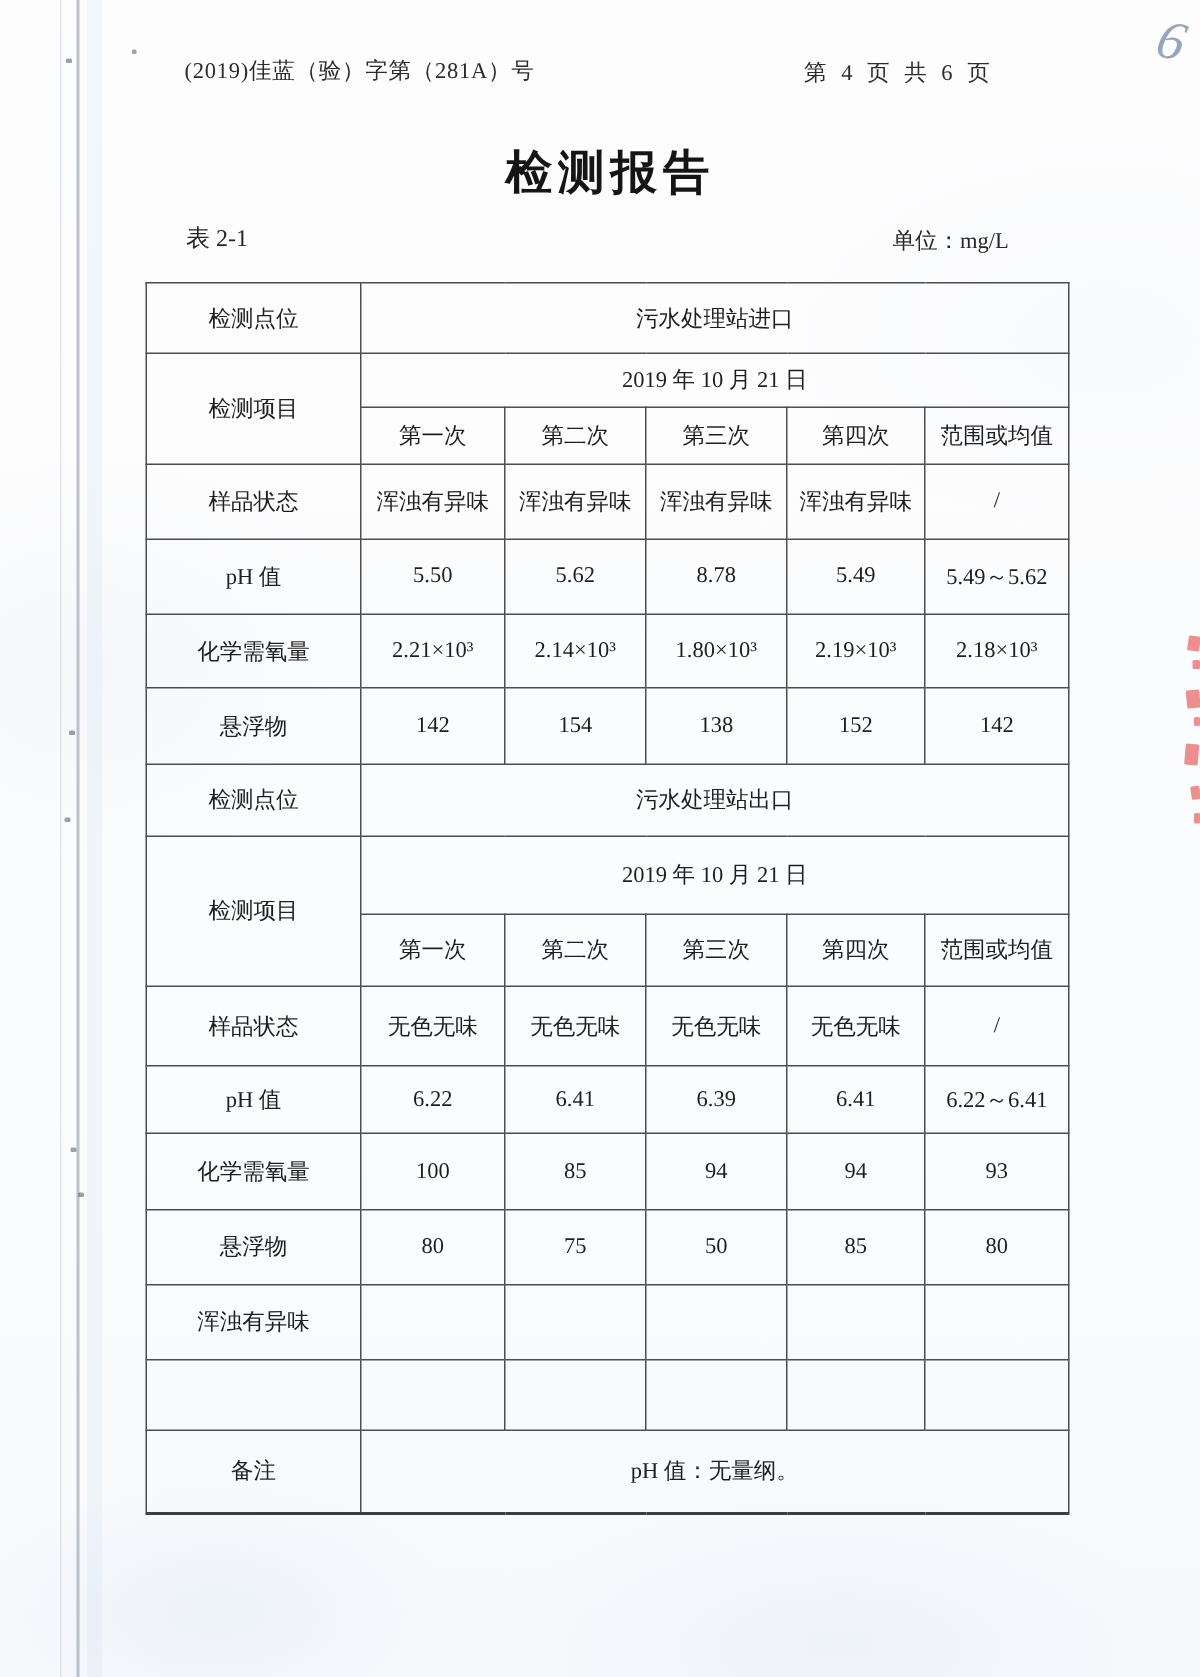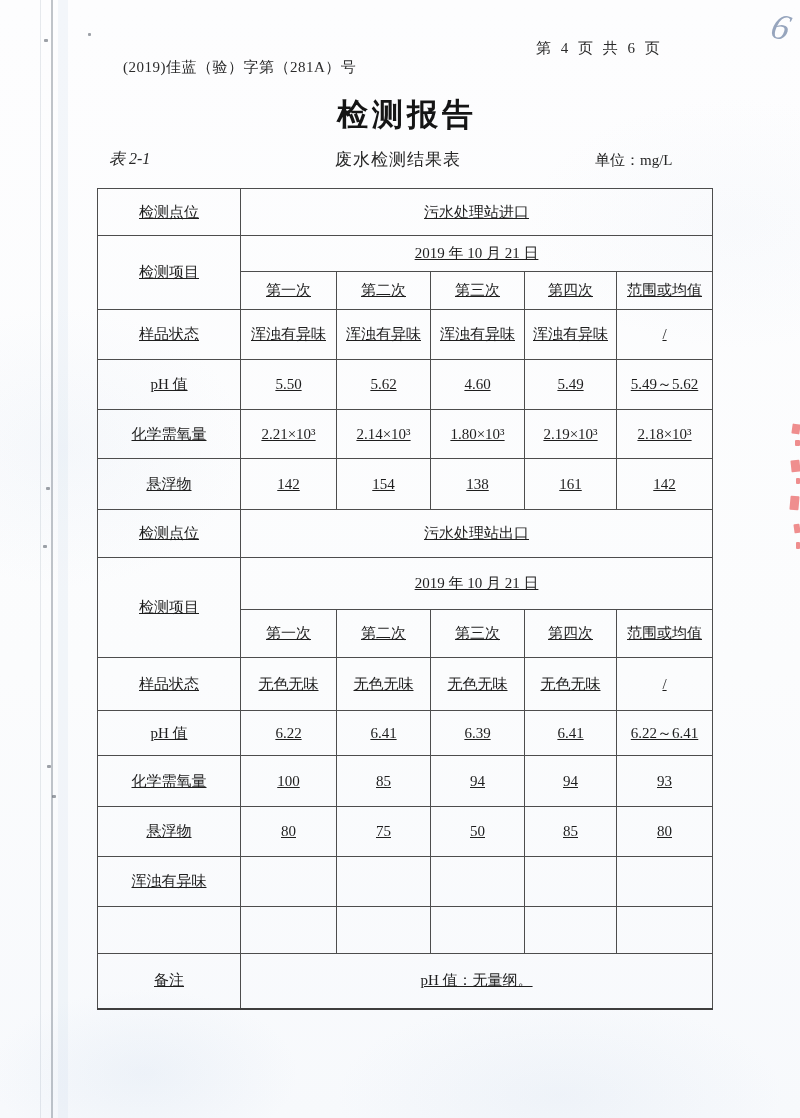--- a/index.html
+++ b/index.html
@@ -27,28 +27,28 @@
   .v-line.band { left: 58px; width: 10px; background: rgba(198,214,235,0.18); }
   .speck { position: absolute; background: #4e5560; opacity: 0.55; border-radius: 1px; }
   .red-mark { position: absolute; background: #ec7a7a; border-radius: 1px; opacity: 0.85; }
   .handwritten {
     position: absolute; left: 772px; top: 6px;
     font-size: 36px; font-style: italic;
     color: #7e90ae; transform: rotate(10deg) skewX(-6deg);
     opacity: 0.8;
   }
   
-  .report-no { position: absolute; left: 123px; top: 38px; font-size: 15px; letter-spacing: 0.5px; color: #2b2b2b; margin-top: 20px; }
+  .report-no { position: absolute; left: 123px; top: 38px; font-size: 15px; letter-spacing: 0.5px; color: #2b2b2b; }
   .page-info { position: absolute; left: 536px; top: 39px; font-size: 15px; letter-spacing: 3px; color: #2b2b2b; }
   .doc-title {
     position: absolute; left: 0; top: 94px; width: 814px;
     text-align: center; font-size: 31px; font-weight: bold;
     letter-spacing: 4px; color: #151515;
   }
-  .table-no { position: absolute; left: 109px; top: 149px; font-size: 16px; color: #262626; font-style: italic; }
+  .table-no { position: absolute; left: 124px; top: 149px; font-size: 16px; color: #262626; }
   .table-caption { position: absolute; left: 0; top: 148px; width: 796px; text-align: center; font-size: 17px; letter-spacing: 1px; color: #262626; }
   .unit-label { position: absolute; left: 595px; top: 151px; font-size: 15px; color: #262626; }
   
   table.report {
     position: absolute; left: 97px; top: 188px;
     width: 615px; table-layout: fixed;
     border-collapse: collapse;
     font-size: 15px; color: #1e1e1e;
   }
   table.report td {
@@ -62,21 +62,21 @@
   table.report tr.h38  td { height: 38px; }
   table.report tr.h50  td { height: 50px; }
   table.report tr.h49  td { height: 49px; }
   table.report tr.h51  td { height: 51px; }
   table.report tr.h48  td { height: 48px; }
   table.report tr.h52  td { height: 52px; }
   table.report tr.h53  td { height: 53px; }
   table.report tr.h45  td { height: 45px; }
   table.report tr.h55  td { height: 55px; }
   td.remark-text { text-align: left; padding-left: 7px; }
-  table.report { border-bottom: 2.4px solid #3e3e3e; text-decoration: underline; }
+  table.report { border-bottom: 2.4px solid #3e3e3e; }
 </style>
 </head>
 <body>
 
 <div class="page">
 
   <div class="v-line faint"></div>
   <div class="v-line band"></div>
   <div class="v-line main"></div>
   <div class="speck" style="left:44px;top:39px;width:4px;height:3px;"></div>
@@ -92,21 +92,20 @@
   <div class="red-mark" style="left:790px;top:496px;width:9px;height:14px;transform:rotate(5deg);"></div>
   <div class="red-mark" style="left:794px;top:524px;width:6px;height:9px;transform:rotate(-8deg);"></div>
   <div class="red-mark" style="left:796px;top:542px;width:4px;height:7px;"></div>
 
   <div class="handwritten">6</div>
 
   <div class="report-no">(2019)佳蓝（验）字第（281A）号</div>
   <div class="page-info">第 4 页 共 6 页</div>
   <div class="doc-title">检测报告</div>
   <div class="table-no">表 2-1</div>
-  <div class="table-caption">废水检测结果表</div>
   <div class="unit-label">单位：mg/L</div>
 
   <table class="report">
     <colgroup>
       <col style="width:143px">
         <col style="width:96px">
         <col style="width:94px">
       <col style="width:94px">
         <col style="width:92px">
         <col style="width:96px">
@@ -133,38 +132,38 @@
       <td>浑浊有异味</td>
       <td>浑浊有异味</td>
       <td>浑浊有异味</td>
       <td>浑浊有异味</td>
       <td>/</td>
     </tr>
     <tr class="h50">
       <td>pH 值</td>
       <td>5.50</td>
       <td>5.62</td>
-      <td>4.60</td>
+      <td>8.78</td>
       <td>5.49</td>
       <td>5.49～5.62</td>
     </tr>
     <tr class="h49">
       <td>化学需氧量</td>
       <td>2.21×10³</td>
       <td>2.14×10³</td>
       <td>1.80×10³</td>
       <td>2.19×10³</td>
       <td>2.18×10³</td>
     </tr>
     <tr class="h51">
       <td>悬浮物</td>
       <td>142</td>
       <td>154</td>
       <td>138</td>
-      <td>161</td>
+      <td>152</td>
       <td>142</td>
     </tr>
 
     <tr class="h48">
       <td>检测点位</td>
       <td colspan="5">污水处理站出口</td>
     </tr>
     <tr class="h52">
       <td rowspan="2">检测项目</td>
       <td colspan="5">2019 年 10 月 21 日</td>

